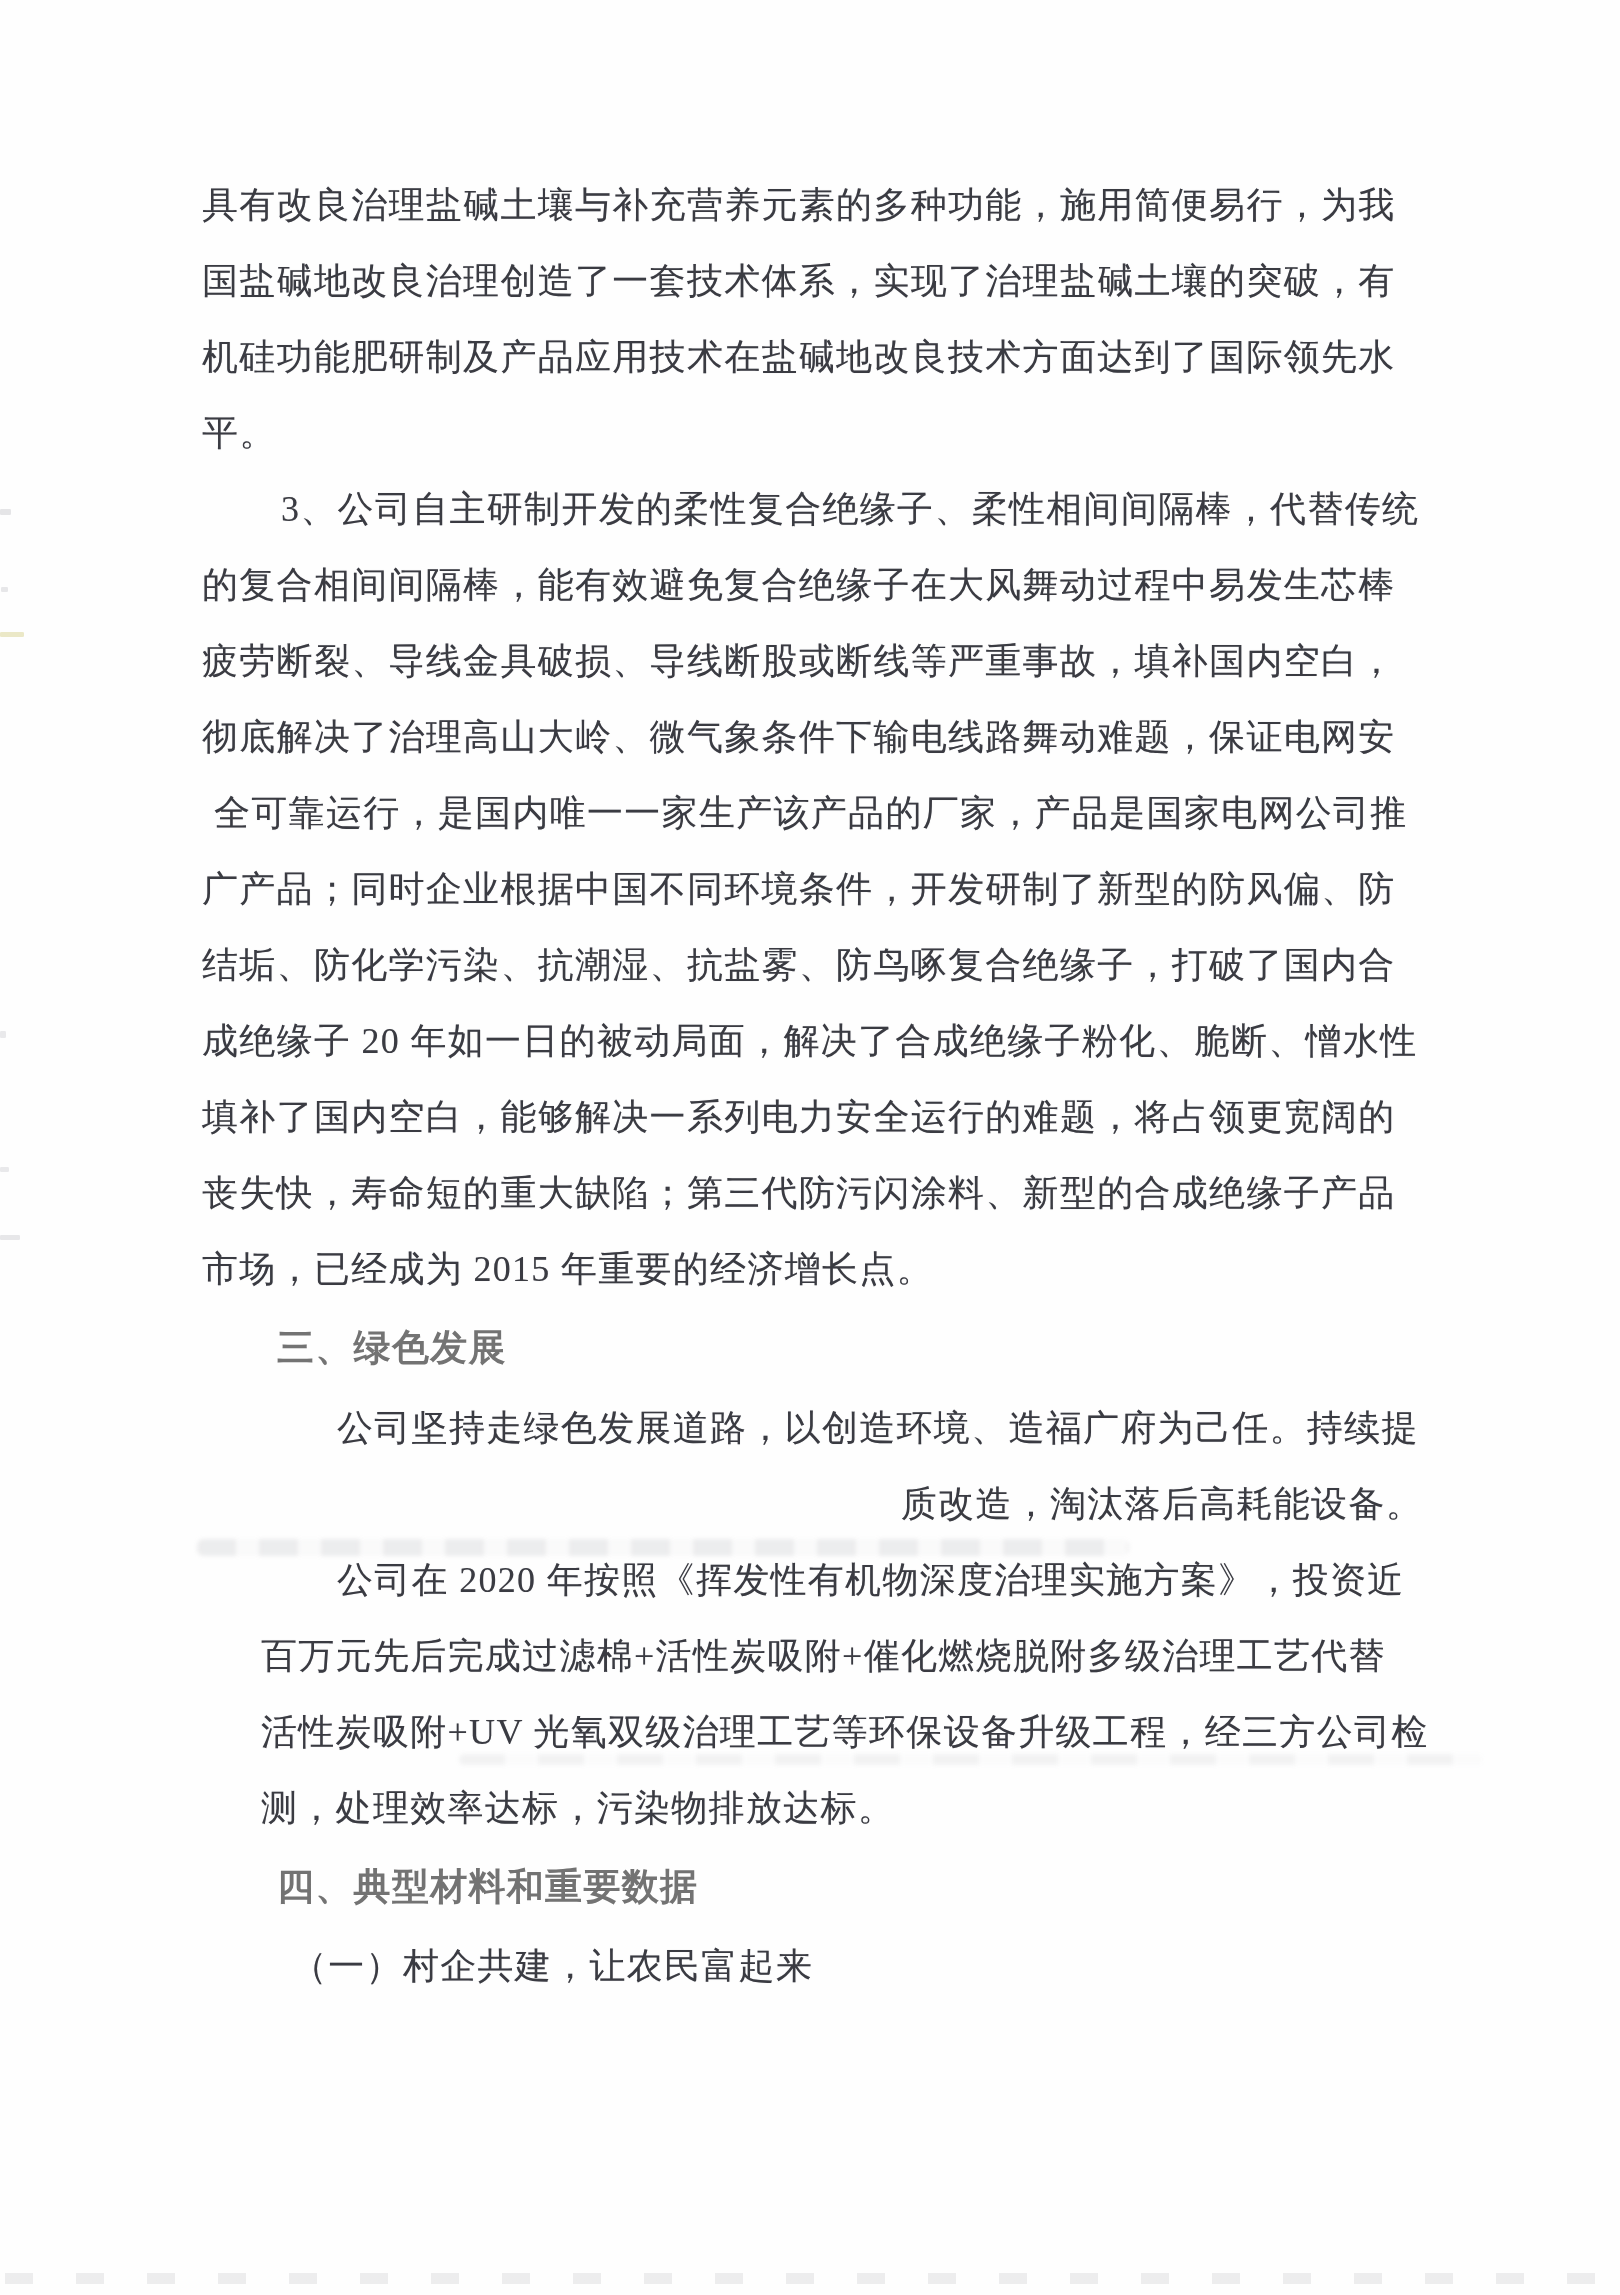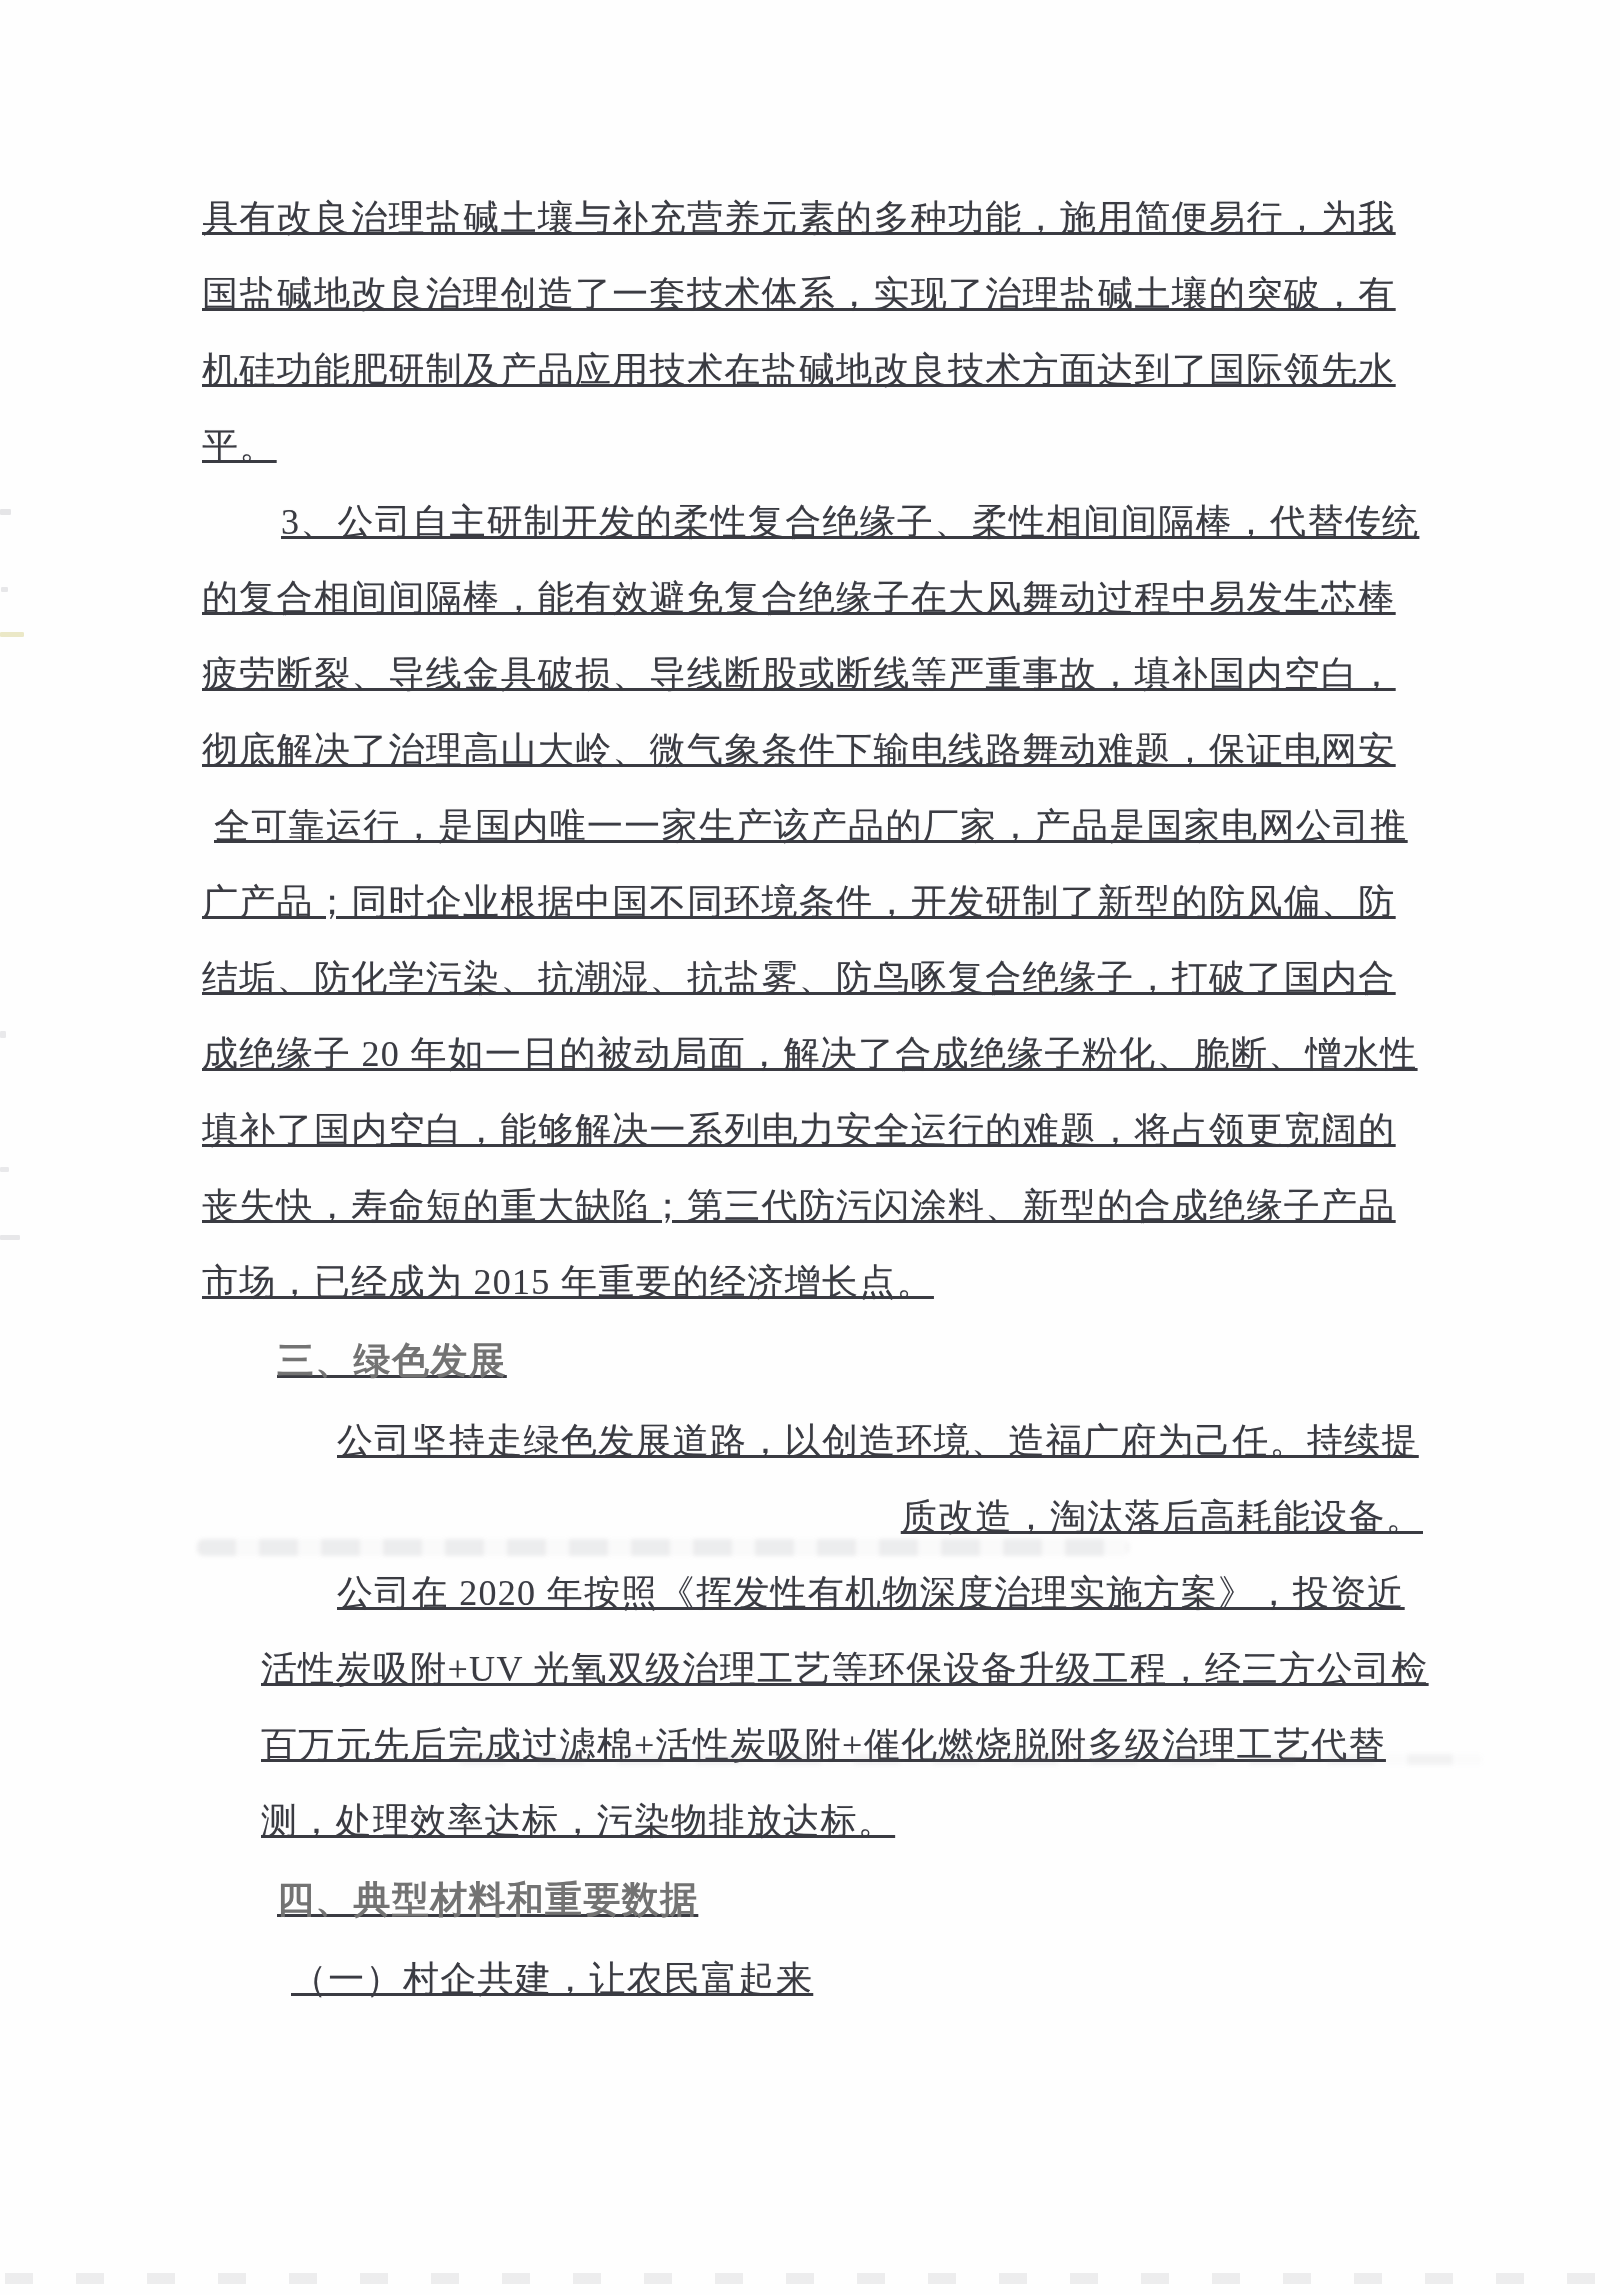--- a/index.html
+++ b/index.html
@@ -7,23 +7,22 @@
     position:relative;
     width:1621px;height:2295px;
     margin:0 auto;
     background:#fefefe;
     overflow:hidden;
     font-family:"Liberation Serif","DejaVu Serif",serif;
     color:#3a3b42;
   }
   .content{
     position:absolute;
-    left:202px;top:180px;
+    left:202px;top:167px;
     width:1221px;
-    text-decoration:underline;
   }
   .block{margin:0;}
   .block-heading{margin:3.3px 0;}
   .line{
     height:76px;
     line-height:76px;
     font-size:36px;
     letter-spacing:1.3px;
     white-space:pre;
     text-shadow:0 0 0.7px rgba(70,70,80,0.35);
@@ -95,22 +94,22 @@
       </div>
       <div class="block block-heading">
         <div class="line" style="padding-left: 75px;">三、绿色发展</div>
       </div>
       <div class="block block-body">
         <div class="line" style="padding-left: 135px;">公司坚持走绿色发展道路，以创造环境、造福广府为己任。持续提</div>
         <div class="line" style="padding-left: 59px; text-align: right;">质改造，淘汰落后高耗能设备。</div>
       </div>
       <div class="block block-body">
         <div class="line" style="padding-left: 135px;">公司在 2020 年按照《挥发性有机物深度治理实施方案》，投资近</div>
+        <div class="line" style="padding-left: 59px;">百万元先后完成过滤棉+活性炭吸附+催化燃烧脱附多级治理工艺代替</div>
         <div class="line" style="padding-left: 59px;">活性炭吸附+UV 光氧双级治理工艺等环保设备升级工程，经三方公司检</div>
-        <div class="line" style="padding-left: 59px;">百万元先后完成过滤棉+活性炭吸附+催化燃烧脱附多级治理工艺代替</div>
         <div class="line" style="padding-left: 59px;">测，处理效率达标，污染物排放达标。</div>
       </div>
       <div class="block block-heading">
         <div class="line" style="padding-left: 75px;">四、典型材料和重要数据</div>
       </div>
       <div class="block block-body">
         <div class="line" style="padding-left: 89px;">（一）村企共建，让农民富起来</div>
       </div>
     </div>
 

